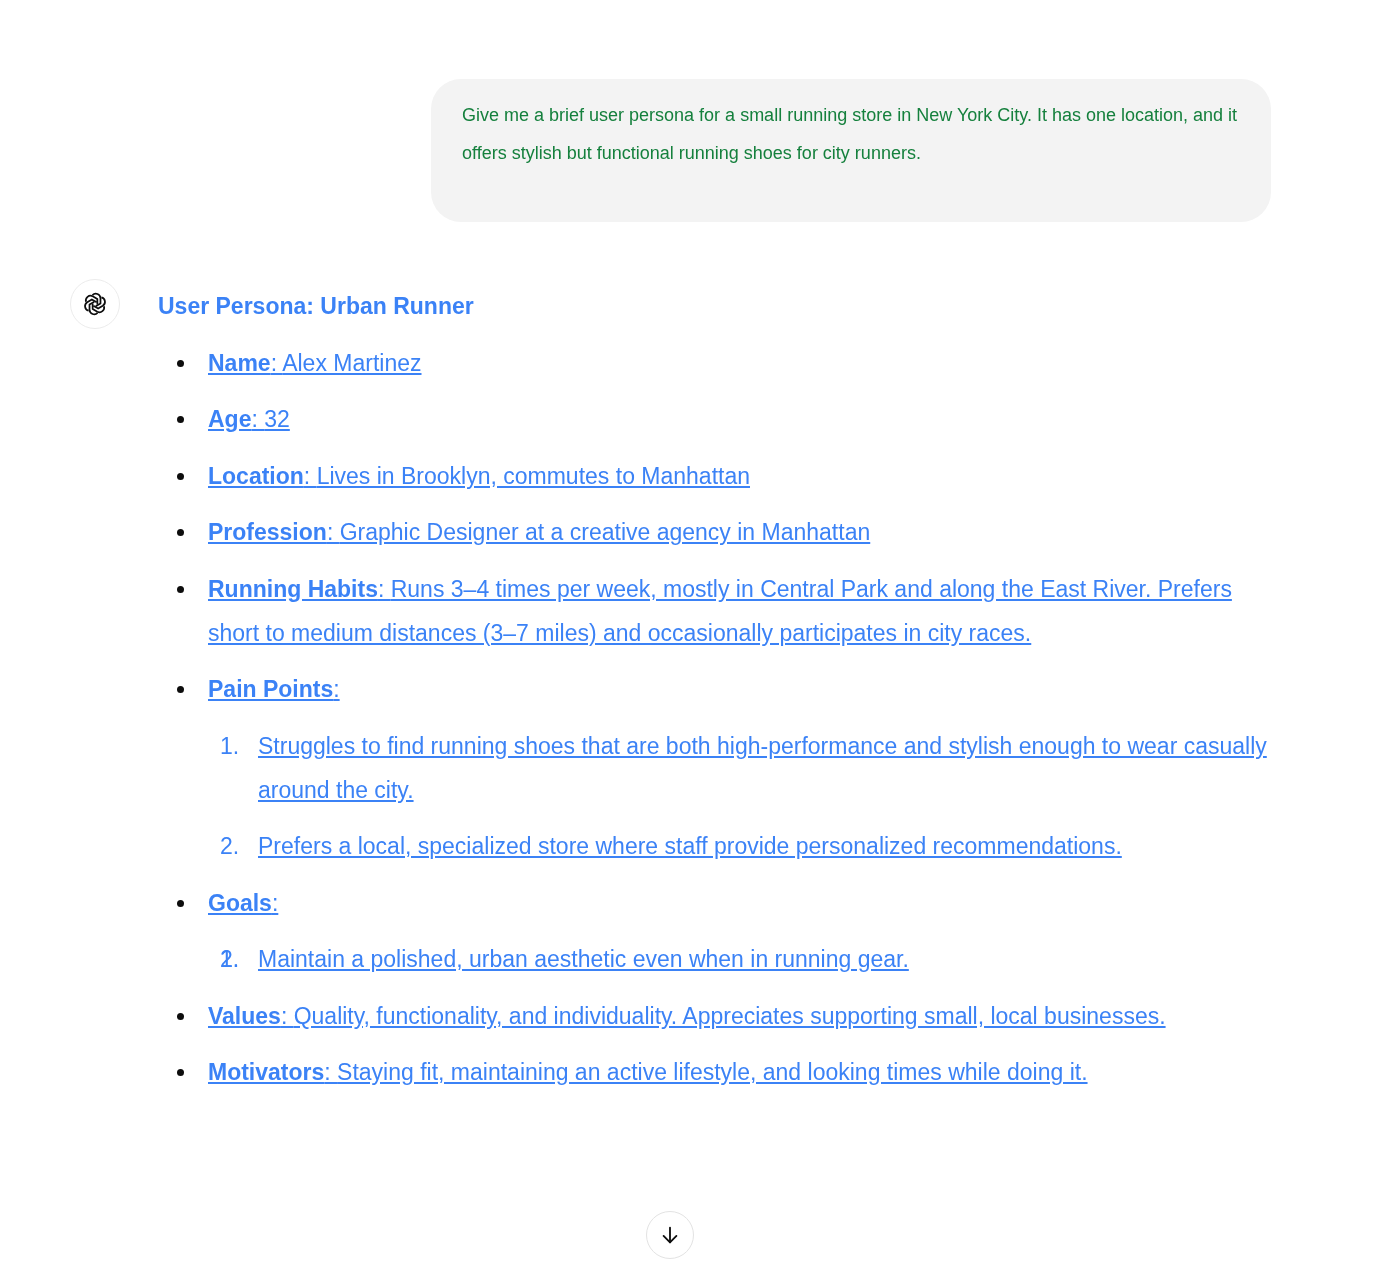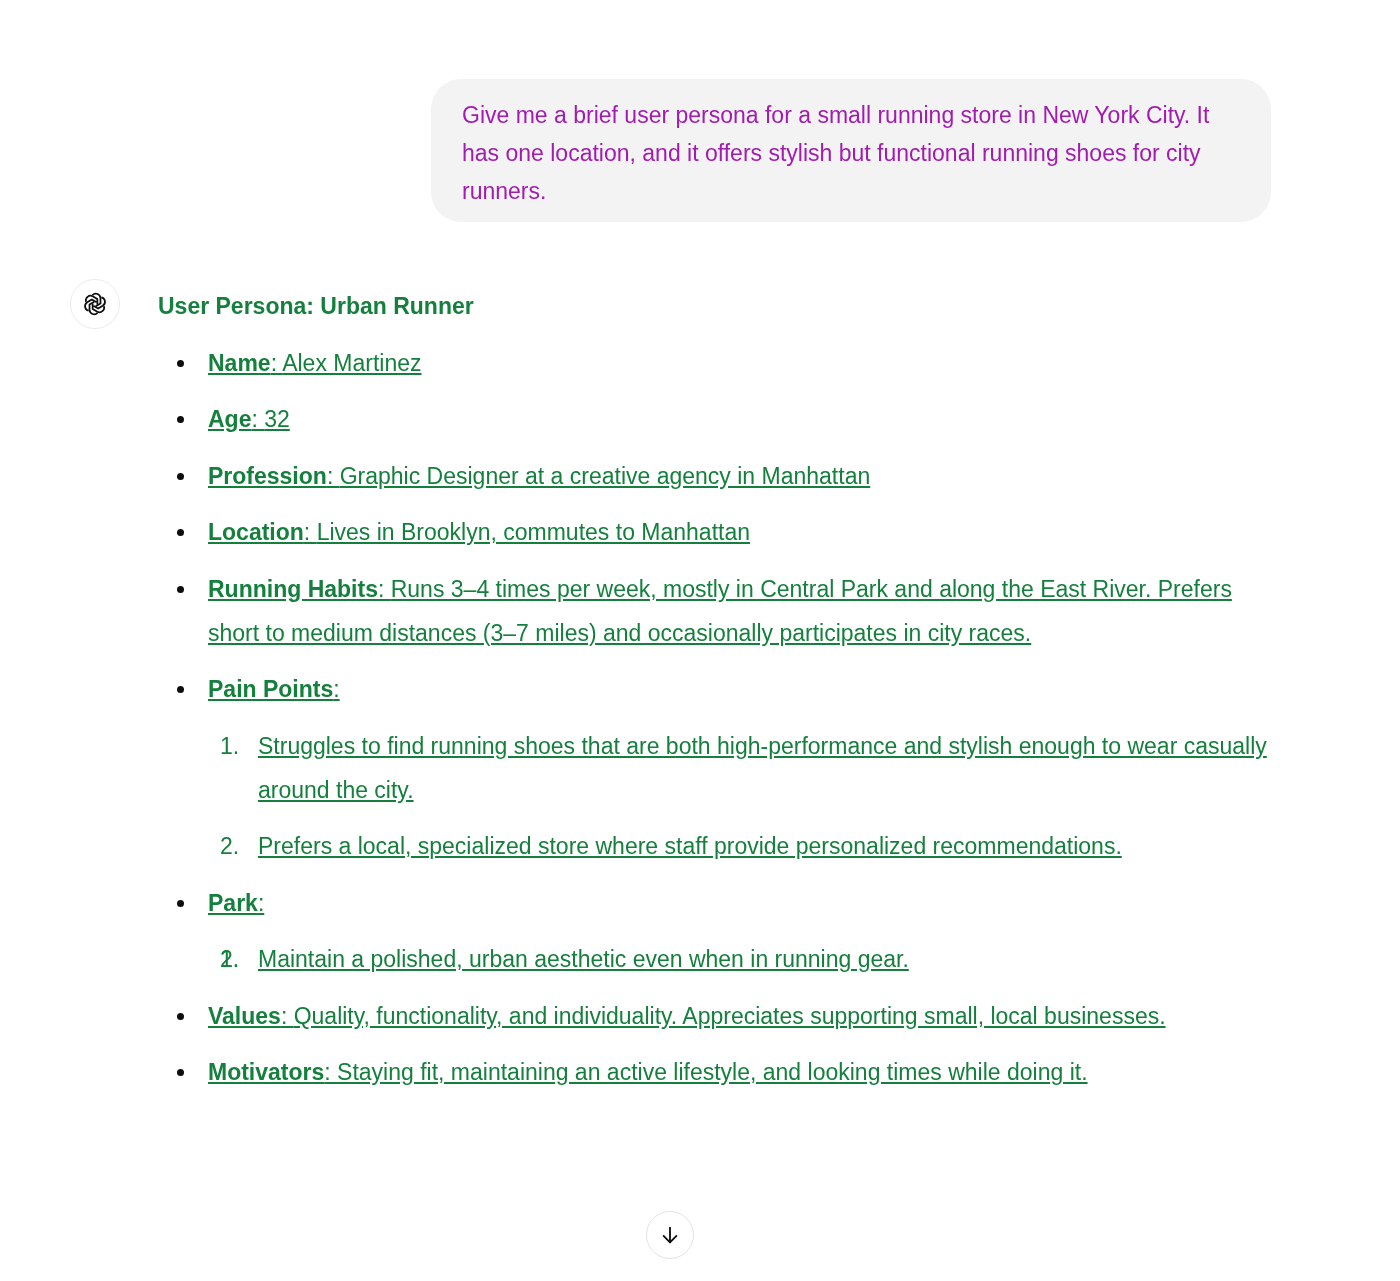--- a/index.html
+++ b/index.html
@@ -6,30 +6,30 @@
   body {
     width: 1400px; height: 1281px; overflow: hidden; position: relative;
     font-family: "Liberation Sans", "DejaVu Sans", sans-serif;
     color: #0d0d0d;
     -webkit-font-smoothing: antialiased;
   }
   .user-bubble {
     position: absolute; left: 431px; top: 79px; width: 840px; height: 143px;
     box-sizing: border-box; background: #f3f3f3; border-radius: 30px;
     padding: 17px 31px 0 31px;
-    font-size: 23px; line-height: 38px; color: #a21caf;
+    font-size: 18px; line-height: 38px; color: #15803d;
   }
   .assistant-avatar {
     position: absolute; left: 70px; top: 279px; width: 50px; height: 50px;
     box-sizing: border-box; border: 1px solid #ececec; border-radius: 50%;
     display: flex; align-items: center; justify-content: center; background: #fff;
   }
   .assistant-content {
     position: absolute; left: 158px; top: 284px; width: 1110px;
-    font-size: 23px; color: #15803d;
+    font-size: 23px; color: #3b82f6;
   }
   .title { font-weight: 700; line-height: 44px; margin: 0; }
   ul.main { list-style: none; margin: 0; padding: 0; text-decoration: underline; }
   ul.main > li {
     position: relative; padding-left: 50px; line-height: 44px;
     margin-top: 12.5px;
   }
   ul.main > li::before {
     content: ""; position: absolute; left: 19px; top: 19px;
     width: 7px; height: 7px; background: #0d0d0d; border-radius: 50%;
@@ -66,28 +66,28 @@
       <path d="M-2.2 -7.6 a4 4 0 0 1 6.9 2.6 v4.6 l-4.1 2.4" transform="rotate(300)"></path>
     </g>
   </svg>
 </div>
 
 <div class="assistant-content">
   <p class="title">User Persona: Urban Runner</p>
   <ul class="main" id="main-list">
       <li><b>Name</b><span style="white-space: pre;">: </span><span>Alex Martinez</span></li>
       <li><b>Age</b><span style="white-space: pre;">: </span><span>32</span></li>
+      <li><b>Location</b><span style="white-space: pre;">: </span><span>Lives in Brooklyn, commutes to Manhattan</span></li>
       <li><b>Profession</b><span style="white-space: pre;">: </span><span>Graphic Designer at a creative agency in Manhattan</span></li>
-      <li><b>Location</b><span style="white-space: pre;">: </span><span>Lives in Brooklyn, commutes to Manhattan</span></li>
       <li><b>Running Habits</b><span style="white-space: pre;">: </span><span>Runs 3–4 times per week, mostly in Central Park and along the East River. Prefers short to medium distances (3–7 miles) and occasionally participates in city races.</span></li>
       <li><b>Pain Points</b><span style="white-space: pre;">:</span><span></span><ol class="sub">
           <li><span class="num">1.</span><span>Struggles to find running shoes that are both high-performance and stylish enough to wear casually around the city.</span></li>
           <li><span class="num">2.</span><span>Prefers a local, specialized store where staff provide personalized recommendations.</span></li>
         </ol></li>
-      <li><b>Park</b><span style="white-space: pre;">:</span><span></span><ol class="sub">
+      <li><b>Goals</b><span style="white-space: pre;">:</span><span></span><ol class="sub">
           <li><span class="num">1.</span></li>
           <li><span class="num">2.</span><span>Maintain a polished, urban aesthetic even when in running gear.</span></li>
         </ol></li>
       <li><b>Values</b><span style="white-space: pre;">: </span><span>Quality, functionality, and individuality. Appreciates supporting small, local businesses.</span></li>
       <li><b>Motivators</b><span style="white-space: pre;">: </span><span>Staying fit, maintaining an active lifestyle, and looking times while doing it.</span></li>
     </ul>
 </div>
 
 <div class="scroll-down">
   <svg width="22" height="22" viewBox="0 0 24 24" fill="none" stroke="#0d0d0d" stroke-width="2" stroke-linecap="round" stroke-linejoin="round">

